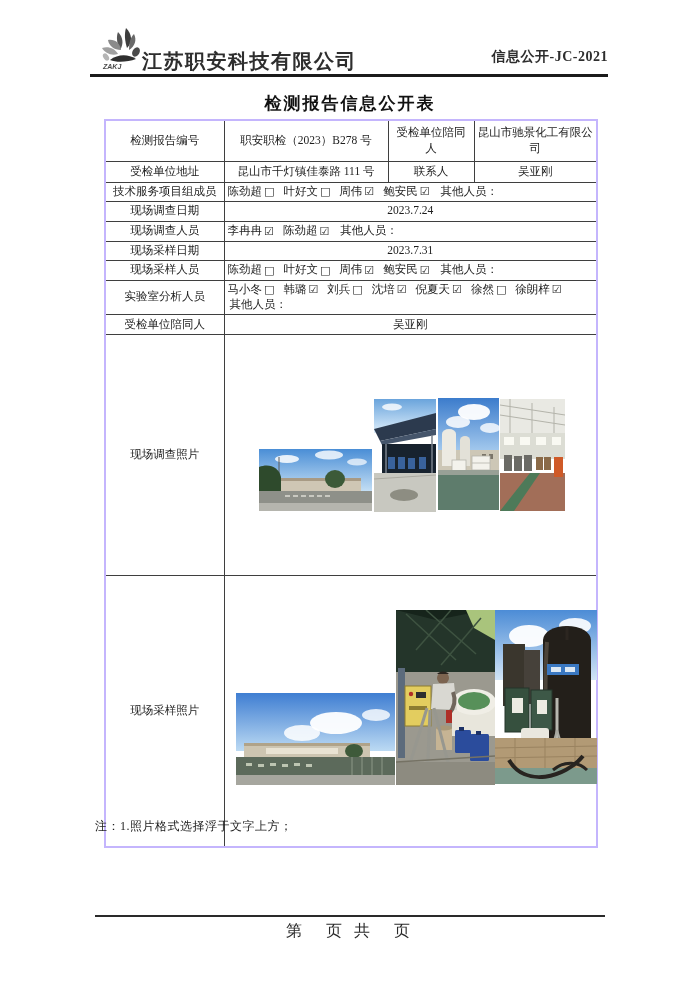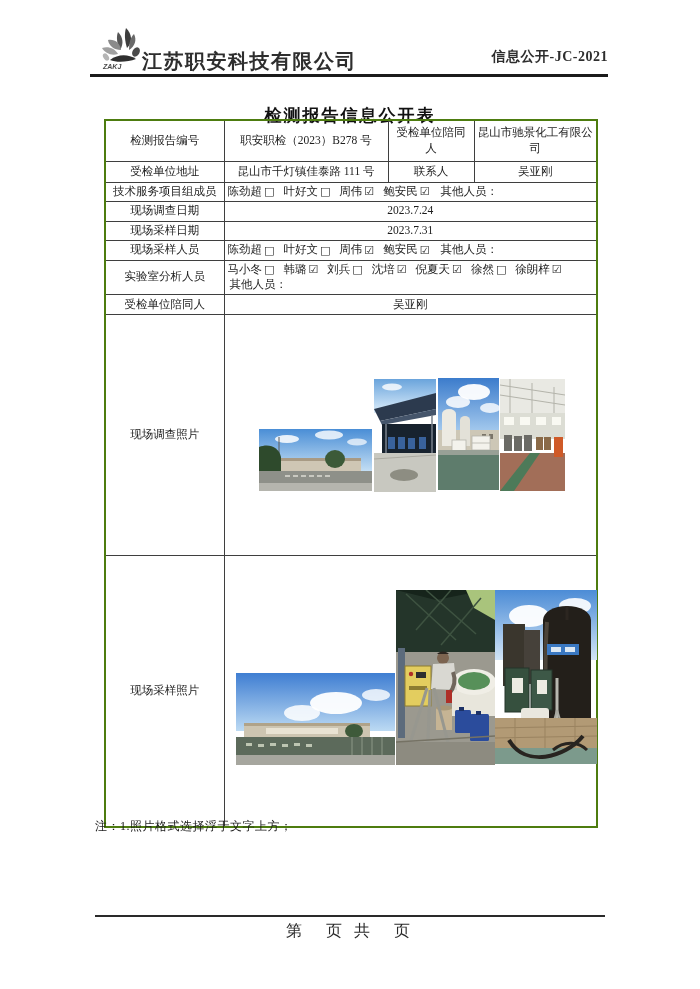--- a/index.html
+++ b/index.html
@@ -8,25 +8,25 @@
     width:700px; height:989px; position:relative;
     font-family:"Liberation Serif","DejaVu Serif",serif;
     color:#1d1d1d;
   }
   
   .hdr-logo { position:absolute; left:96px; top:26px; width:48px; height:46px; }
   .hdr-company { position:absolute; left:142px; top:48px; font-size:20px; letter-spacing:1.5px; color:#2e2e2e; font-weight:600; }
   .hdr-code { position:absolute; right:92px; top:48px; font-size:14px; letter-spacing:.5px; color:#2e2e2e; font-weight:600; }
   .hdr-rule { position:absolute; left:90px; top:74px; width:518px; height:3px; background:#1b1b1b; }
   
-  .page-title { position:absolute; left:0; top:104px; width:700px; text-align:center; font-size:17px; font-weight:bold; letter-spacing:2px; color:#111; }
+  .page-title { position:absolute; left:0; top:92px; width:700px; text-align:center; font-size:17px; font-weight:bold; letter-spacing:2px; color:#111; }
   
   table.main { position:absolute; left:104px; top:119px; width:492px; border-collapse:collapse; table-layout:fixed; }
   table.main td { border:1px solid #3f3f3f; font-size:11.5px; color:#1d1d1d; padding:1px 3px; vertical-align:middle; line-height:1.35; }
-  table.main { border:2px solid #4d7c0f; }
+  table.main { border:2px solid #c4b5fd; }
   td.lbl { text-align:center; }
   td.val { text-align:center; }
   td.members { text-align:left; padding-left:6px; }
   .pname { margin-right:2px; }
   .pbox { font-family:"DejaVu Sans",sans-serif; font-size:11px; margin-right:9px; position:relative; top:.5px; }
   .pother { margin-left:2px; }
   td.photo-cell { position:relative; padding:0; }
   .ph { position:absolute; overflow:hidden; }
   .ph svg { display:block; width:100%; height:100%; }
   
@@ -84,20 +84,24 @@
   <tr style="height:19px">
     <td class="lbl">技术服务项目组成员</td>
     <td class="members" colspan="3"><span class="pname">陈劲超</span><span class="pbox">□</span><span class="pname">叶好文</span><span class="pbox">□</span><span class="pname">周伟</span><span class="pbox">☑</span><span class="pname">鲍安民</span><span class="pbox">☑</span><span class="pother">其他人员：</span></td>
   </tr>
 
   <tr style="height:20px">
     <td class="lbl">现场调查日期</td>
     <td class="val" colspan="3">2023.7.24</td>
   </tr>
 
+  <tr style="height:20px">
+    <td class="lbl">现场调查人员</td>
+    <td class="members" colspan="3"><span class="pname">李冉冉</span><span class="pbox">☑</span><span class="pname">陈劲超</span><span class="pbox">☑</span><span class="pother">其他人员：</span></td>
+  </tr>
 
   <tr style="height:19px">
     <td class="lbl">现场采样日期</td>
     <td class="val" colspan="3">2023.7.31</td>
   </tr>
 
   <tr style="height:20px">
     <td class="lbl">现场采样人员</td>
     <td class="members" colspan="3"><span class="pname">陈劲超</span><span class="pbox">□</span><span class="pname">叶好文</span><span class="pbox">□</span><span class="pname">周伟</span><span class="pbox">☑</span><span class="pname">鲍安民</span><span class="pbox">☑</span><span class="pother">其他人员：</span></td>
   </tr>

